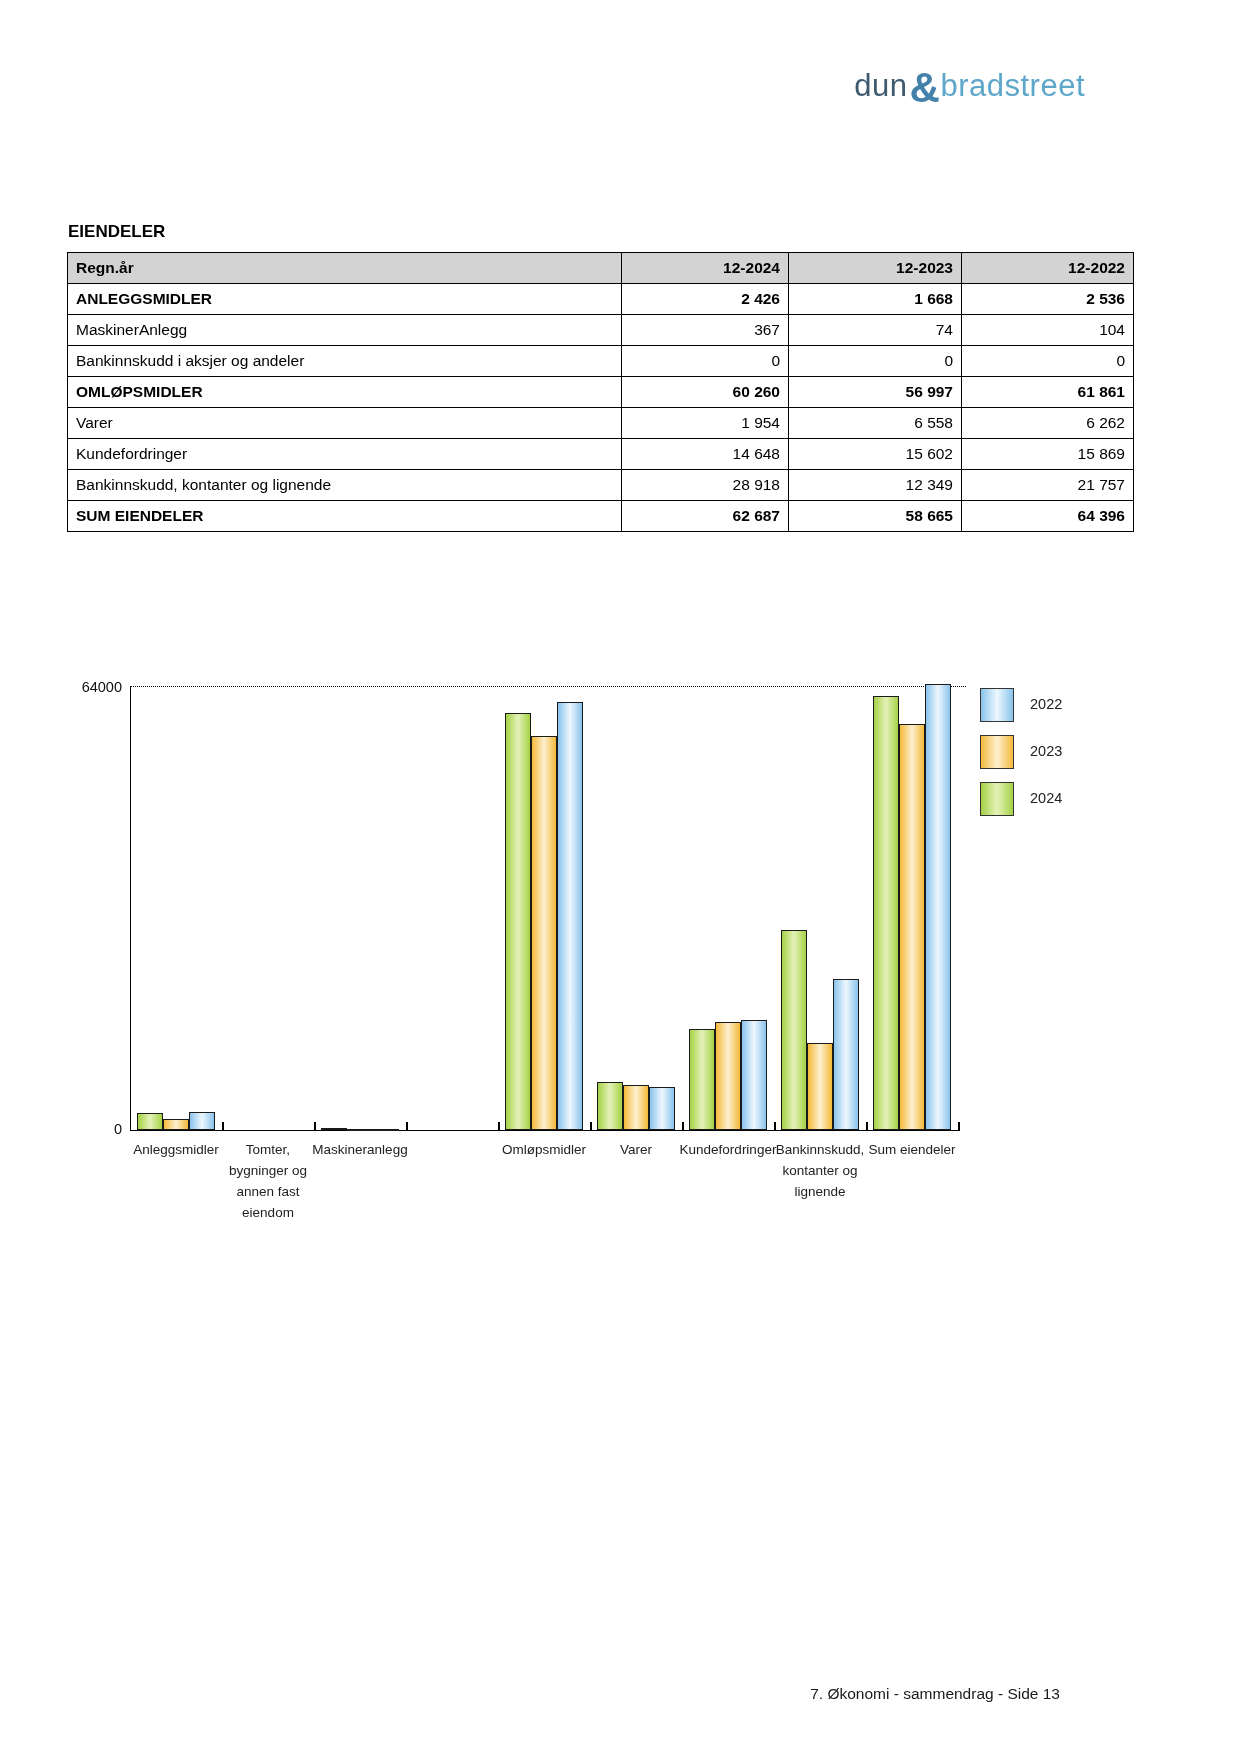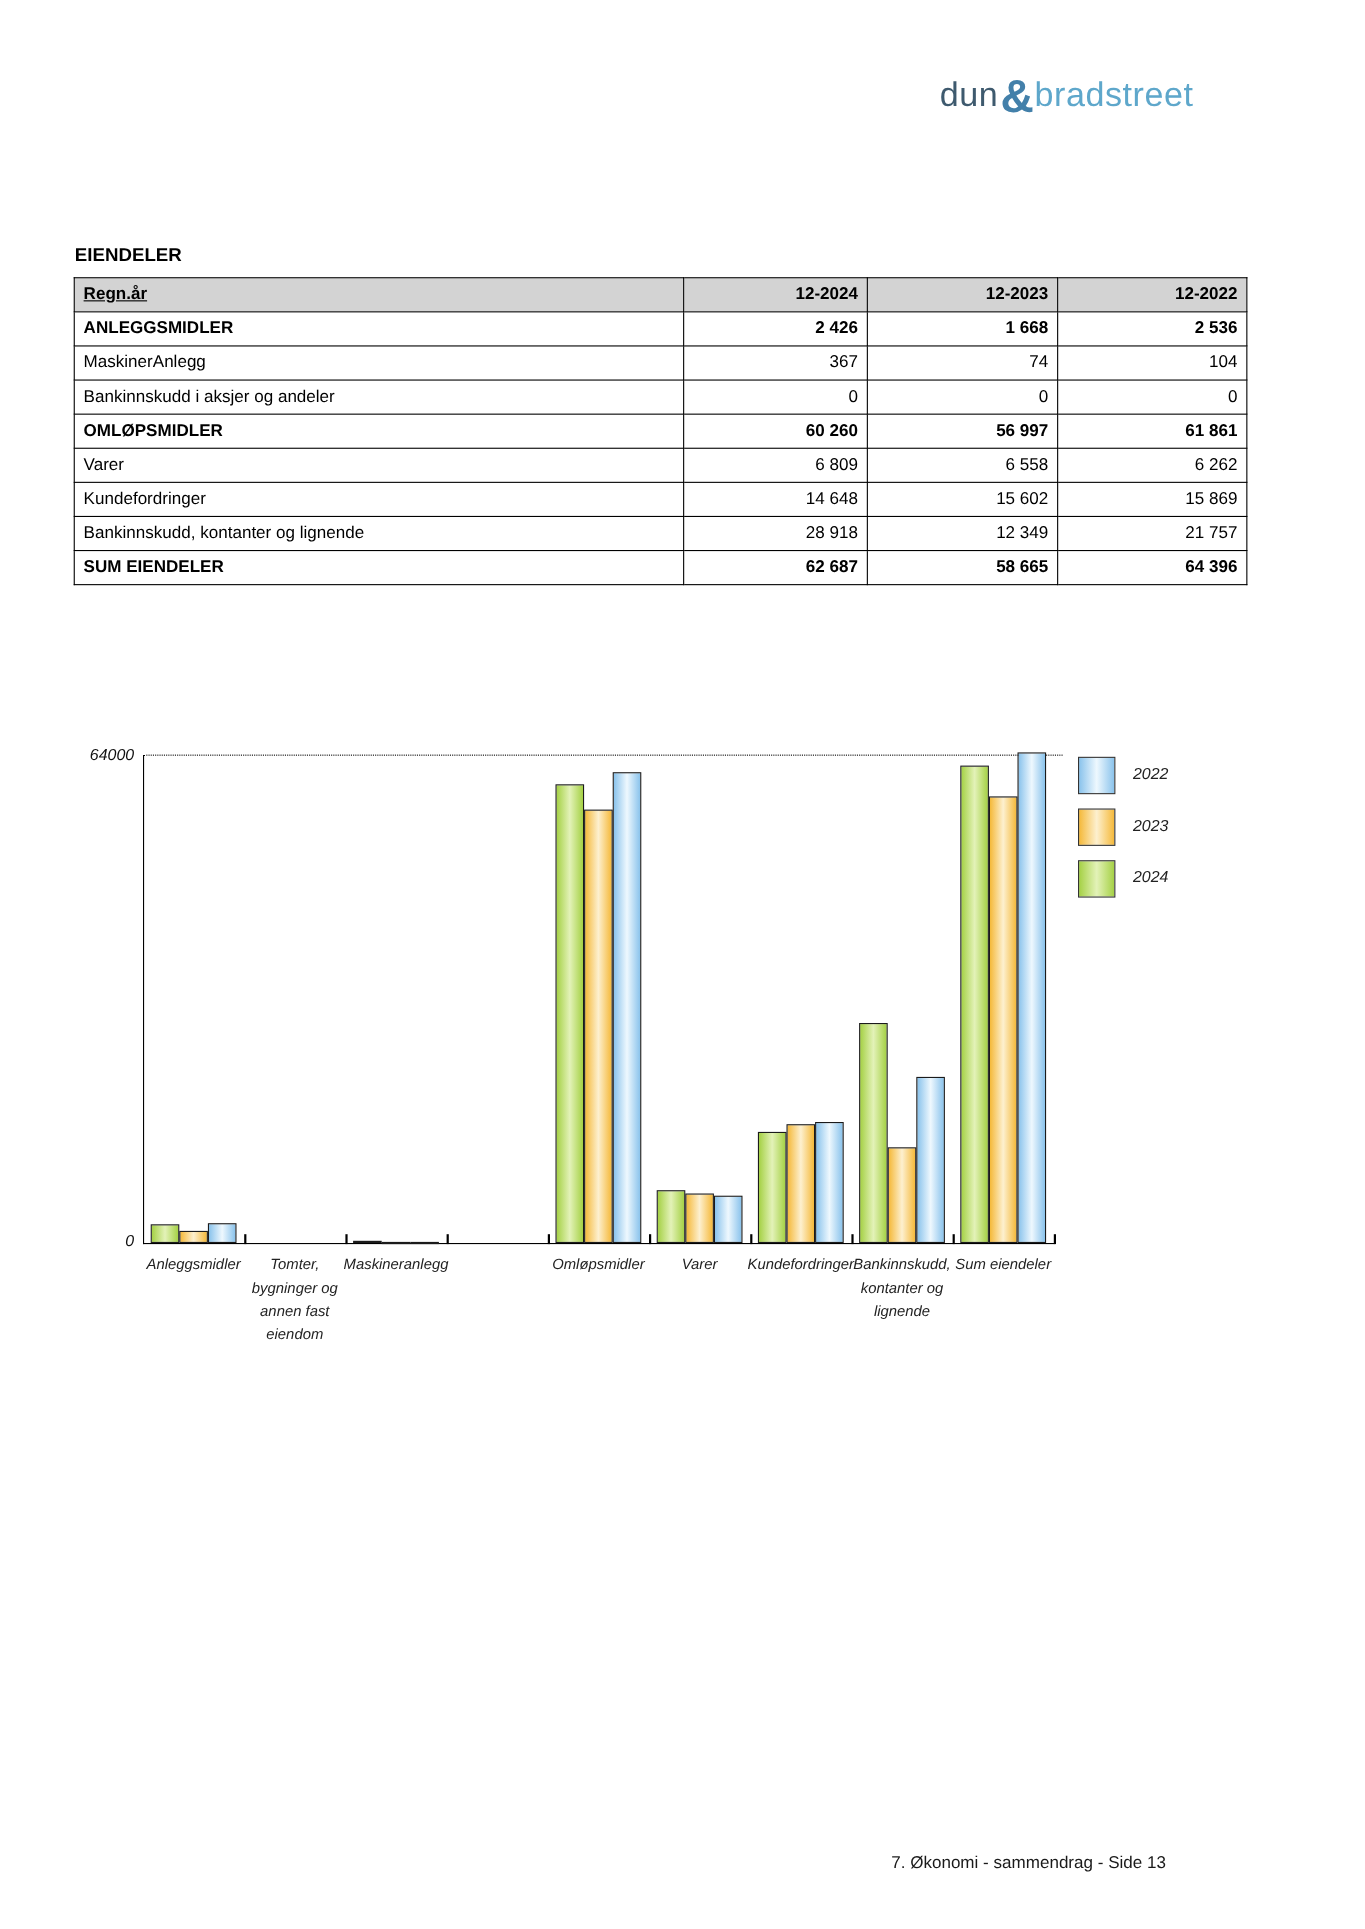--- a/index.html
+++ b/index.html
@@ -17,21 +17,21 @@
   .title { position:absolute; left:68px; top:222px; font-size:17px; font-weight:bold; }
   .unit-note { position:absolute; left:0; top:224px; width:1065px; text-align:right; font-size:15px; }
   
   #fin-table { position:absolute; left:67px; top:252px; width:998px; border-collapse:collapse; font-size:15.5px; table-layout:fixed; }
   #fin-table th, #fin-table td { border:1.5px solid #000; height:30px; padding:0 8px; overflow:hidden; white-space:nowrap; }
   #fin-table th { background:#d3d3d3; font-weight:bold; text-align:right; }
   #fin-table th.lbl { text-align:left; }
   #fin-table td.num { text-align:right; }
   #fin-table tr.bold td { font-weight:bold; }
   
-  #chart-layer { position:absolute; inset:0;font-style:italic; }
+  #chart-layer { position:absolute; inset:0; }
   .plot { position:absolute; left:130px; top:687px; width:828px; height:443px;
           border-left:1.5px solid #000; border-bottom:1.5px solid #000; }
   .gridline { position:absolute; left:130px; top:686px; width:836px; height:0; border-top:1.5px dotted #000; }
   .ytick { position:absolute; left:50px; width:72px; text-align:right; font-size:14.5px; color:#111; }
   .ytick-top { top:679px; }
   .ytick-bottom { top:1121px; }
   .bar { position:absolute; box-sizing:border-box; border:1px solid #1b1b1b; }
   .tick { position:absolute; top:1122px; width:1.5px; height:9px; background:#000; }
   .cat-label { position:absolute; top:1139px; width:140px; margin-left:-70px; text-align:center;
                font-size:13.5px; line-height:21px; color:#222; }
@@ -49,21 +49,21 @@
 
   <div class="logo">
     <span class="logo-dun">dun</span><span class="logo-amp">&amp;</span><span class="logo-brad">bradstreet</span>
   </div>
 
   <div class="title">EIENDELER</div>
 
   <table id="fin-table">
     <thead>
       <tr>
-          <th class="lbl" style="width: 537px; text-decoration: underline;">Regn.år</th>
+          <th class="lbl" style="width: 537px;">Regn.år</th>
           <th style="width: 150px;">12-2024</th>
           <th style="width: 156px;">12-2023</th>
           <th style="width: 155px;">12-2022</th>
         </tr>
     </thead>
     <tbody>
         <tr class="bold">
           <td>ANLEGGSMIDLER</td>
           <td class="num">2 426</td>
           <td class="num">1 668</td>
@@ -82,21 +82,21 @@
           <td class="num">0</td>
         </tr>
         <tr class="bold">
           <td>OMLØPSMIDLER</td>
           <td class="num">60 260</td>
           <td class="num">56 997</td>
           <td class="num">61 861</td>
         </tr>
         <tr>
           <td>Varer</td>
-          <td class="num">6 809</td>
+          <td class="num">1 954</td>
           <td class="num">6 558</td>
           <td class="num">6 262</td>
         </tr>
         <tr>
           <td>Kundefordringer</td>
           <td class="num">14 648</td>
           <td class="num">15 602</td>
           <td class="num">15 869</td>
         </tr>
         <tr>

